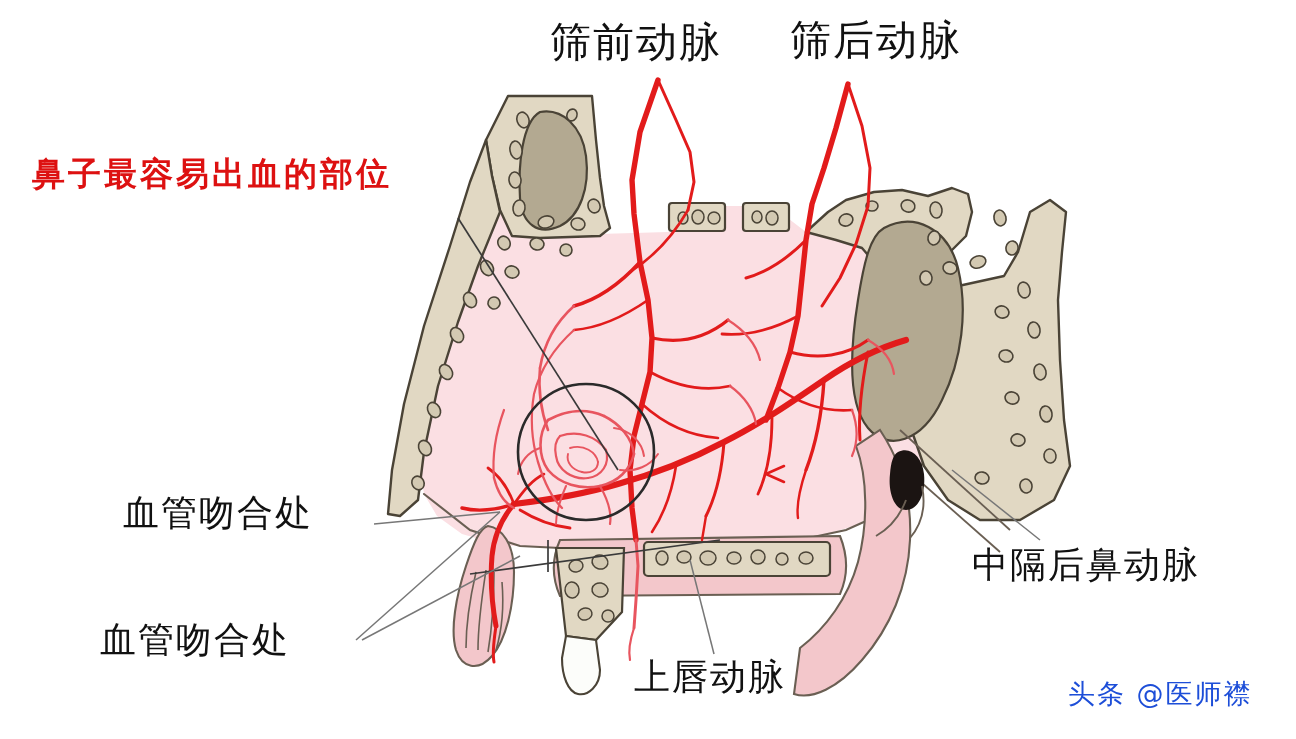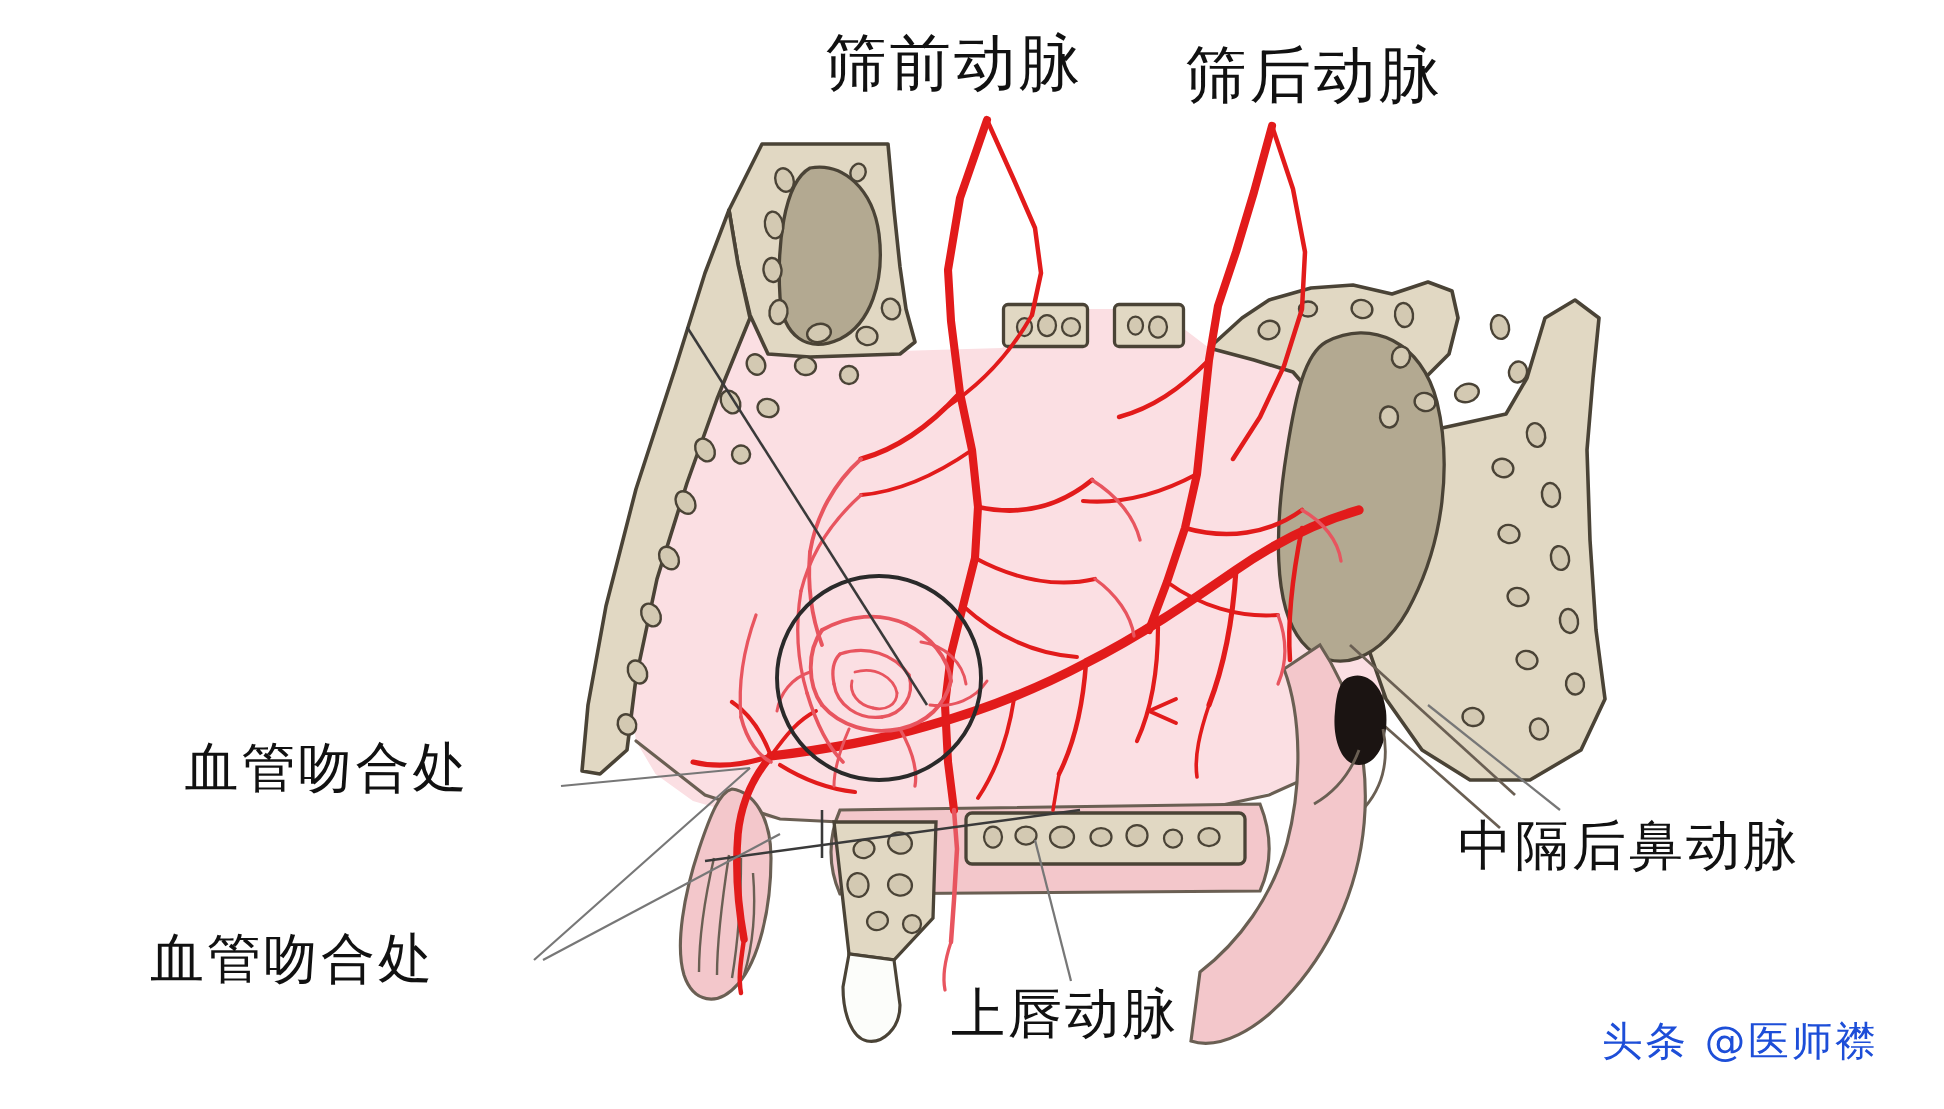--- a/index.html
+++ b/index.html
@@ -11,21 +11,21 @@
   svg#art{position:absolute;left:0;top:0;width:1296px;height:739px;display:block;}
 
   .label{
     position:absolute;white-space:nowrap;color:#111111;
     font-family:"DejaVu Serif","Liberation Serif",serif;
     font-weight:400;letter-spacing:2px;line-height:1;
   }
   .label.red{color:#dd1111;font-weight:700;letter-spacing:3px;}
 
   #lbl-ant-eth{left:550px;top:22px;font-size:41px;}
-  #lbl-post-eth{left:790px;top:30px;font-size:41px;}
+  #lbl-post-eth{left:790px;top:20px;font-size:41px;}
   #lbl-bleed   {left:32px; top:157px;font-size:33px;}
   #lbl-anast-1 {left:123px;top:495px;font-size:36px;}
   #lbl-anast-2 {left:100px;top:622px;font-size:36px;}
   #lbl-labial  {left:634px;top:659px;font-size:36px;}
   #lbl-septal  {left:972px;top:547px;font-size:36px;}
 
   #watermark{
     position:absolute;left:1068px;top:676px;font-size:27px;
     color:#1d4ed8;letter-spacing:2px;white-space:nowrap;
     font-family:"DejaVu Sans","Liberation Sans",sans-serif;
@@ -314,20 +314,21 @@
       <path d="M362,640 L520,556"></path>
       <path d="M714,654 L690,560"></path>
       <path d="M1040,540 L952,470"></path>
     </g>
   </svg>
 
   <div class="label" id="lbl-ant-eth">筛前动脉</div>
 
   <div class="label" id="lbl-post-eth">筛后动脉</div>
 
+  <div class="label red" id="lbl-bleed">鼻子最容易出血的部位</div>
 
   <div class="label" id="lbl-anast-1">血管吻合处</div>
 
   <div class="label" id="lbl-anast-2">血管吻合处</div>
 
   <div class="label" id="lbl-septal">中隔后鼻动脉</div>
 
   <div class="label" id="lbl-labial">上唇动脉</div>
 
   <div id="watermark">头条 @医师襟</div>

